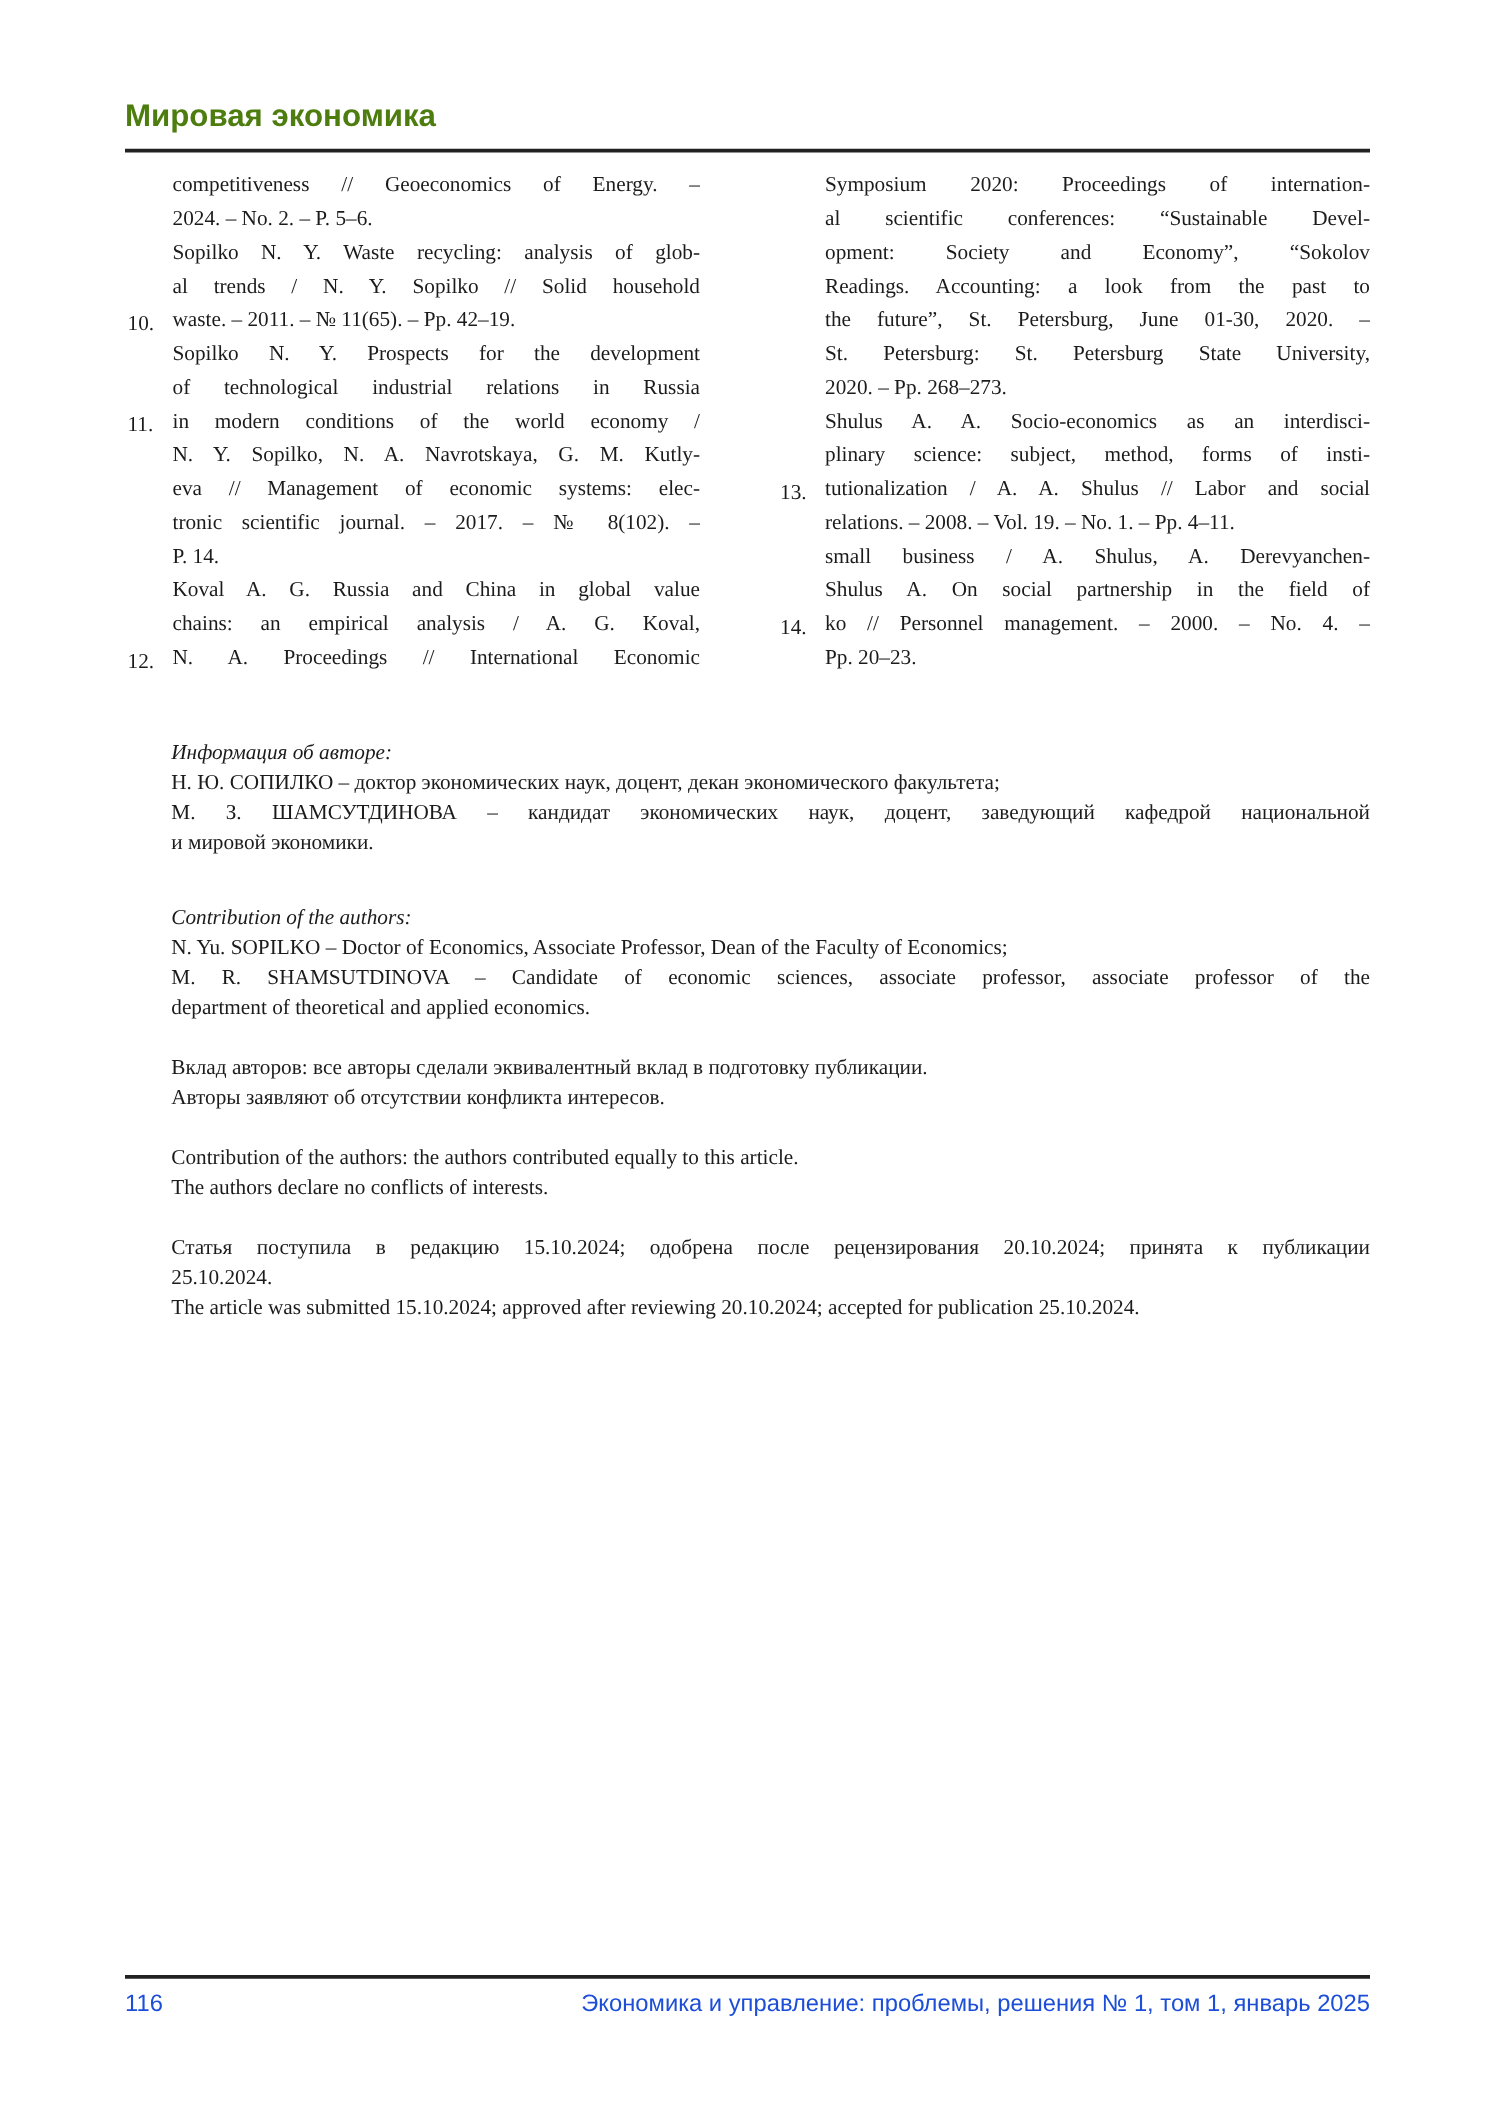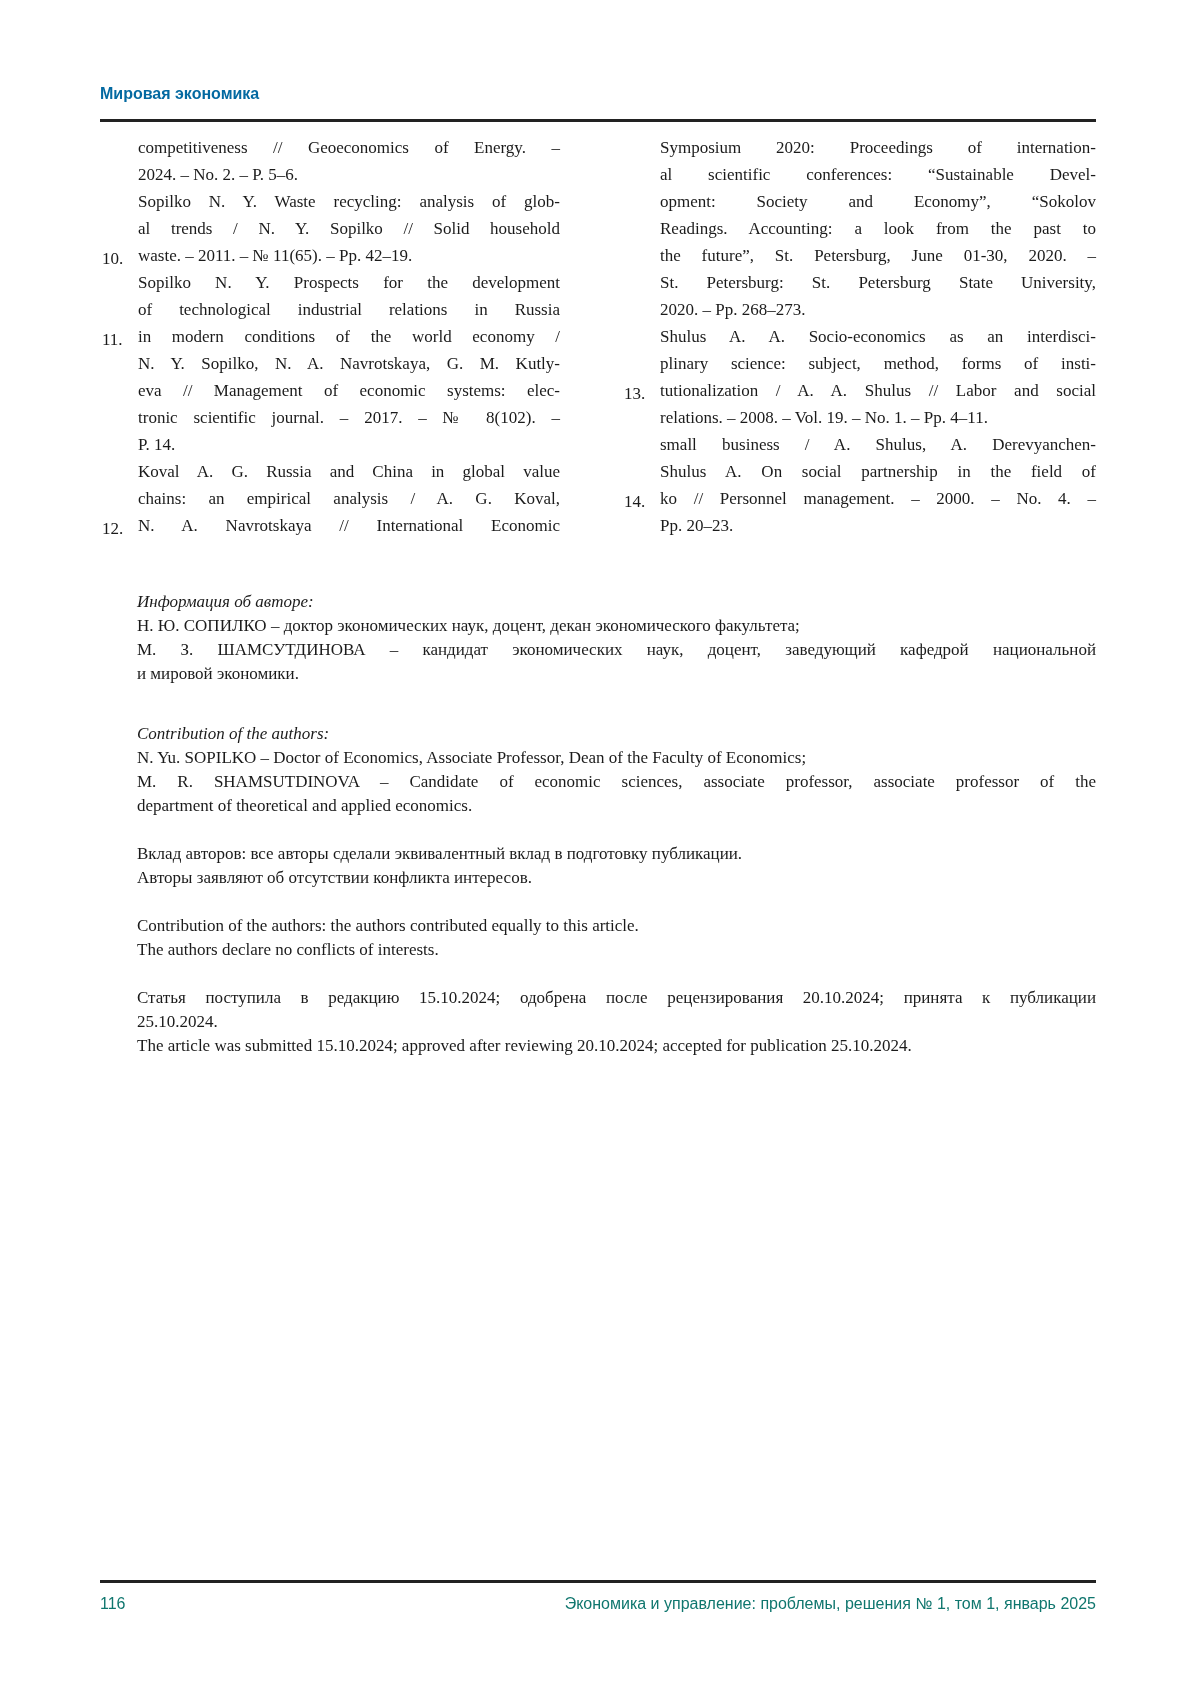--- a/index.html
+++ b/index.html
@@ -9,22 +9,22 @@
     width: 1200px;
     height: 1698px;
     background: #ffffff;
     font-family: "Liberation Serif", "DejaVu Serif", serif;
     color: #1b1b1b;
     overflow: hidden;
   }
   .running-head {
     position: absolute; left: 100px; top: 80px;
     font-family: "Liberation Sans", "DejaVu Sans", sans-serif;
-    font-weight: 700; font-size: 16px; line-height: 27px;
-    color: #0369a1;
+    font-weight: 700; font-size: 25px; line-height: 27px;
+    color: #4d7c0f;
   }
   .rule { position: absolute; left: 100px; width: 996px; background: #222222; }
   .head-rule { top: 119px; height: 2.5px; }
   .foot-rule { top: 1580px; height: 2.5px; }
 
   .refs {
     position: absolute; left: 100px; top: 134px; width: 996px;
     display: flex; justify-content: space-between;
   }
   .ref-col-left  { width: 460px; }
@@ -45,21 +45,21 @@
     position: absolute; left: 137px; top: 578px; width: 959px;
     font-size: 17px; line-height: 24px;
   }
   .bm-heading { font-style: italic; margin-top: 12px; }
   .gap { height: 24px; }
 
   .footer {
     position: absolute; left: 100px; top: 1592px; width: 996px;
     display: flex; justify-content: space-between; align-items: flex-start;
     font-family: "Liberation Sans", "DejaVu Sans", sans-serif;
-    font-size: 16px; line-height: 24px; color: #0f766e;
+    font-size: 19px; line-height: 24px; color: #1d4ed8;
   }
 </style>
 </head>
 <body>
 
 <div class="page">
 
   <div class="running-head">Мировая экономика</div>
   <div class="rule head-rule"></div>
 
@@ -90,21 +90,21 @@
             <div class="tl j">eva // Management of economic systems: elec-</div>
             <div class="tl j">tronic scientific journal. – 2017. – № 8(102). –</div>
             <div class="tl">P. 14.</div>
           </div>
         </div>
         <div class="ref-entry">
           <span class="ref-num">12.</span>
           <div class="ref-body">
             <div class="tl j">Koval A. G. Russia and China in global value</div>
             <div class="tl j">chains: an empirical analysis / A. G. Koval,</div>
-            <div class="tl j">N. A. Navrotskaya // International Economic</div>
+            <div class="tl j">N. A. Proceedings // International Economic</div>
           </div>
         </div>
       </div>
     <div class="ref-col ref-col-right">
         <div class="ref-entry">
           <span class="ref-num"></span>
           <div class="ref-body">
             <div class="tl j">Symposium 2020: Proceedings of internation-</div>
             <div class="tl j">al scientific conferences: “Sustainable Devel-</div>
             <div class="tl j">opment: Society and Economy”, “Sokolov</div>

